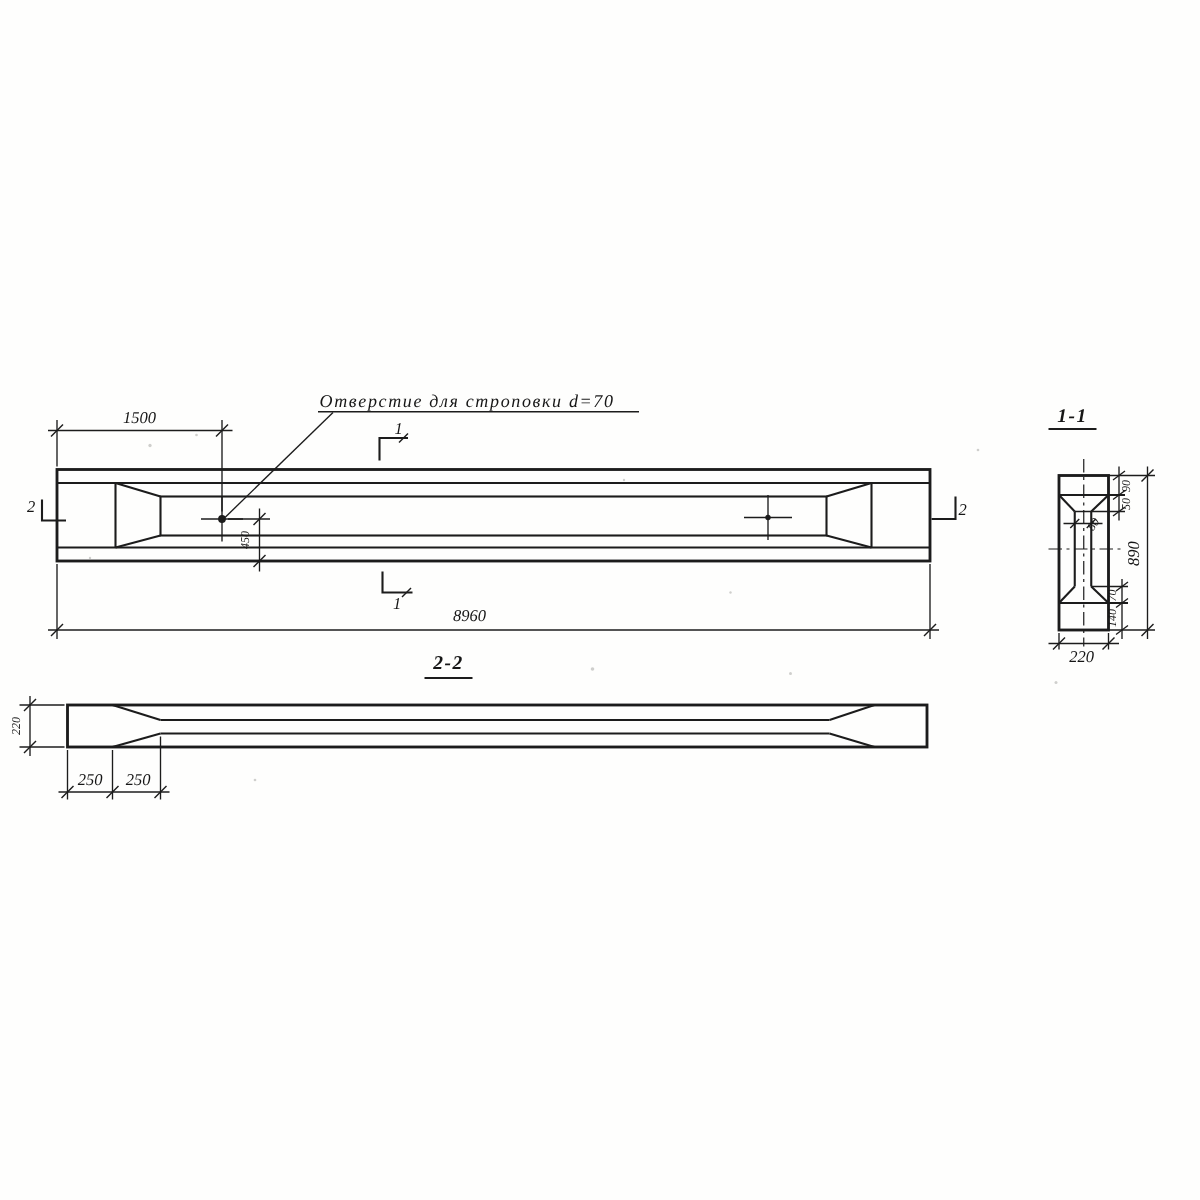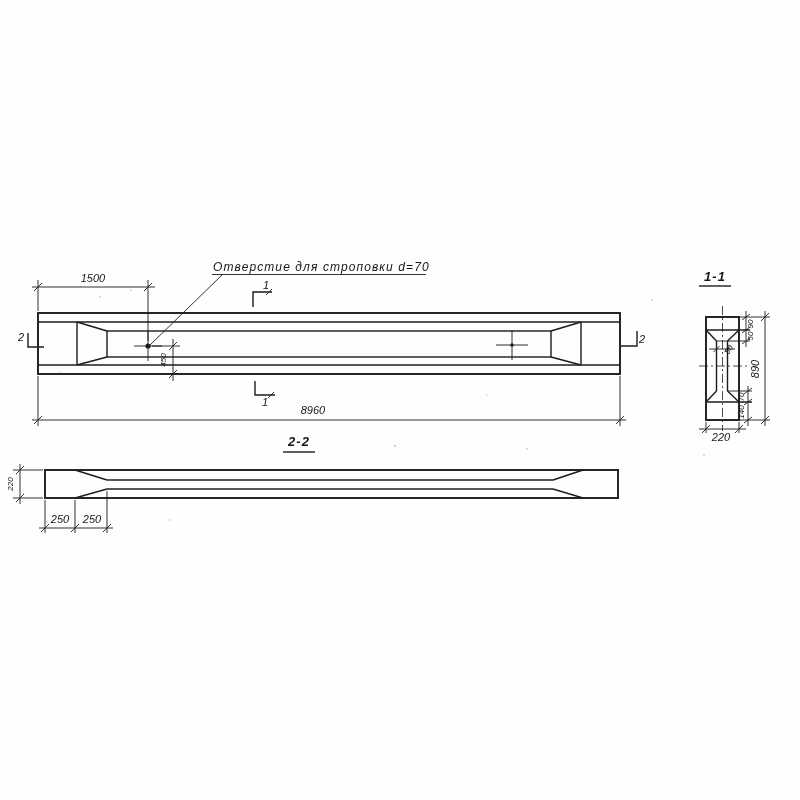--- a/index.html
+++ b/index.html
@@ -1,17 +1,17 @@
 <!DOCTYPE html>
 <html><head>
 <meta charset="utf-8">
 <style>
   html,body{margin:0;padding:0;background:#ffffff;}
   .page{position:relative;width:800px;height:800px;background:#fefefd;overflow:hidden;
-        font-family:Liberation Sans, sans-serif;}
+        font-family:Liberation Serif, serif;}
   svg{position:absolute;left:0;top:0;}
   .ink  {stroke:#1c1c1c;fill:none;}
   .main {stroke-width:1.9;}
   .med  {stroke-width:1.4;}
   .thin {stroke-width:0.9;}
   .cl   {stroke-width:0.8;stroke-dasharray:9 3 2 3;}
   text{fill:#161616;font-style:italic;}
   .num  {font-size:11px;}
   .numsm{font-size:8px;}
   .ttl  {font-size:13px;font-weight:bold;letter-spacing:1px;}

